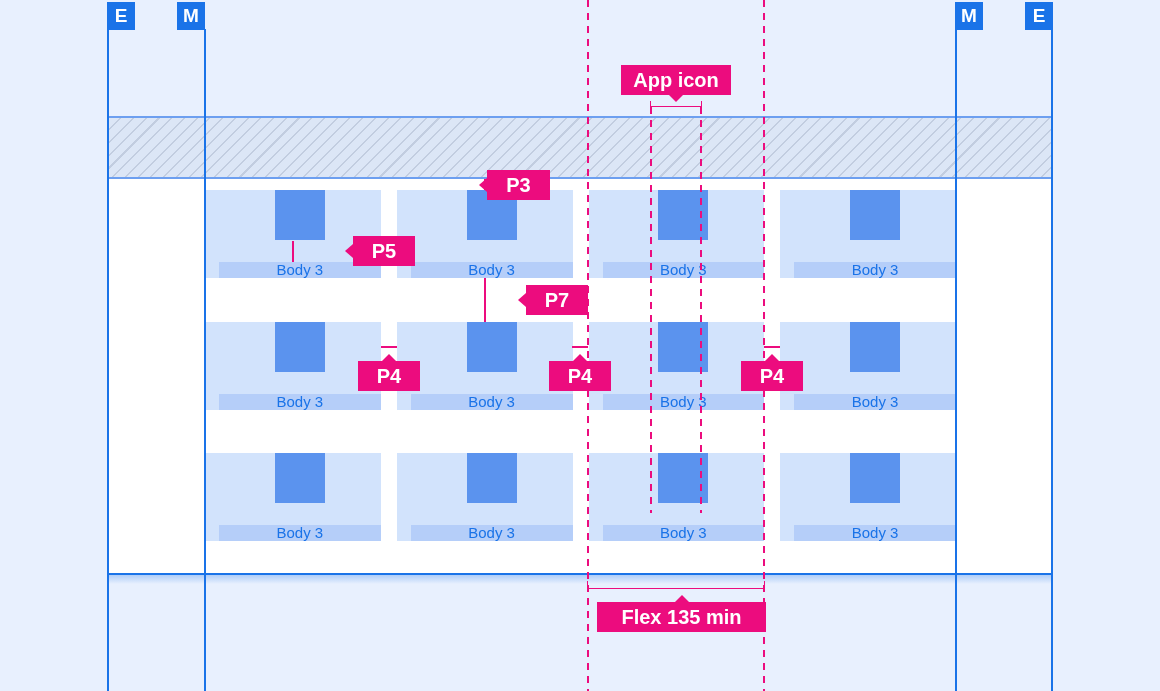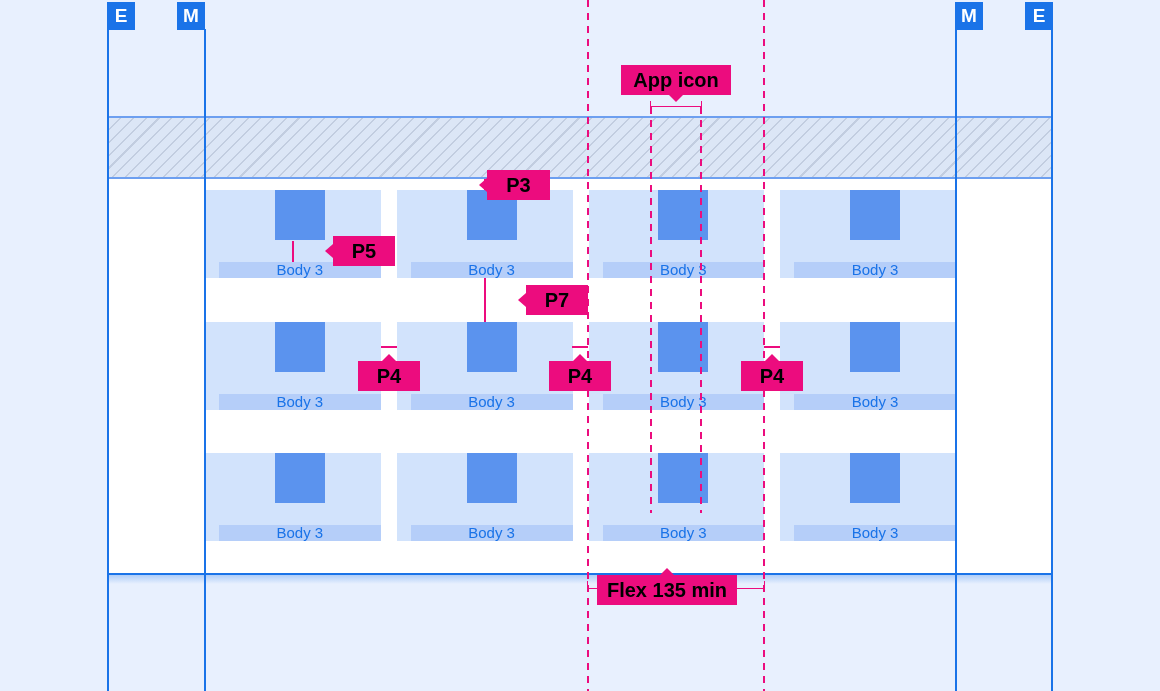--- a/index.html
+++ b/index.html
@@ -40,21 +40,21 @@
   .dashv{position:absolute;width:2px;
     background:repeating-linear-gradient(to bottom,var(--pink) 0 7px,transparent 7px 13px);}
 
   
   .measv{position:absolute;width:1.5px;background:var(--pink);}
   .meash{position:absolute;height:1.5px;background:var(--pink);}
   .bracket{position:absolute;box-sizing:border-box;
     border-left:1.5px solid var(--pink);border-right:1.5px solid var(--pink);border-bottom:1.5px solid var(--pink);}
 
   
-  .badge{position:absolute;height:30px;background:var(--pink);color:#000000;font-weight:bold;font-size:20px;
+  .badge{position:absolute;height:30px;background:var(--pink);color:#ffffff;font-weight:bold;font-size:20px;
     display:flex;align-items:center;justify-content:center;white-space:nowrap;}
   .badge::before{content:"";position:absolute;width:0;height:0;}
   .arrow-left::before{left:-8px;top:50%;margin-top:-7px;border-top:7px solid transparent;
     border-bottom:7px solid transparent;border-right:8px solid var(--pink);}
   .arrow-up::before{top:-7px;left:50%;margin-left:-7px;border-left:7px solid transparent;
     border-right:7px solid transparent;border-bottom:7px solid var(--pink);}
   .arrow-down::before{bottom:-7px;left:50%;margin-left:-7px;border-left:7px solid transparent;
     border-right:7px solid transparent;border-top:7px solid var(--pink);}
 </style>
 </head>
@@ -204,32 +204,32 @@
   <div class="meash" style="left:381px;top:346px;width:16px"></div>
   <div class="meash" style="left:572px;top:346px;width:16px"></div>
   <div class="meash" style="left:764px;top:346px;width:16px"></div>
 
   <div class="badge arrow-down" style="left:621px;top:65px;width:110px">
       <span>App icon</span>
     </div>
   <div class="badge arrow-left" style="left:487px;top:170px;width:63px">
       <span>P3</span>
     </div>
-  <div class="badge arrow-left" style="left:333px;top:236px;width:62px">
+  <div class="badge arrow-left" style="left:353px;top:236px;width:62px">
       <span>P5</span>
     </div>
   <div class="badge arrow-left" style="left:526px;top:285px;width:62px">
       <span>P7</span>
     </div>
   <div class="badge arrow-up" style="left:358px;top:361px;width:62px">
       <span>P4</span>
     </div>
   <div class="badge arrow-up" style="left:549px;top:361px;width:62px">
       <span>P4</span>
     </div>
   <div class="badge arrow-up" style="left:741px;top:361px;width:62px">
       <span>P4</span>
     </div>
-  <div class="badge arrow-up" style="left:597px;top:575px;width:140px">
+  <div class="badge arrow-up" style="left:597px;top:602px;width:169px">
       <span>Flex 135 min</span>
     </div>
 
 </div>
 
 </body></html>

